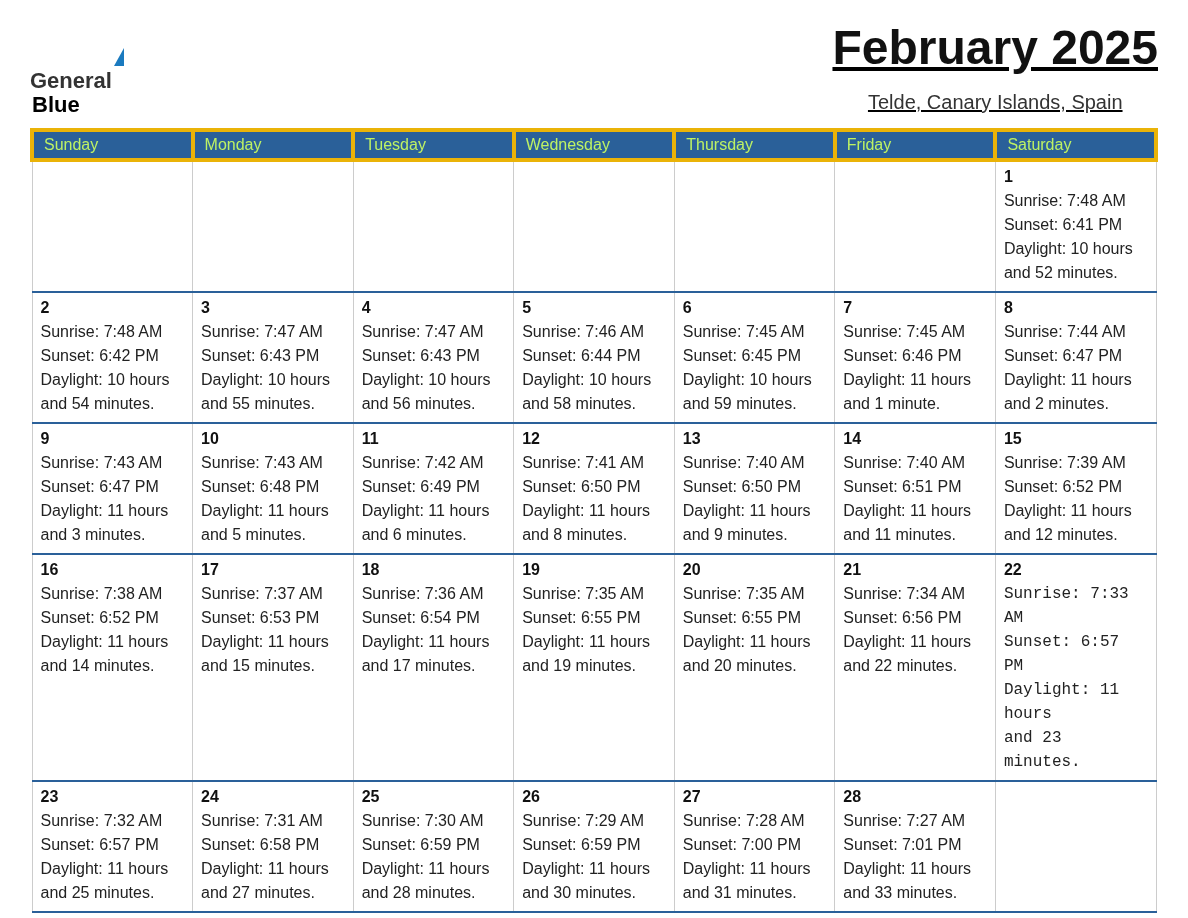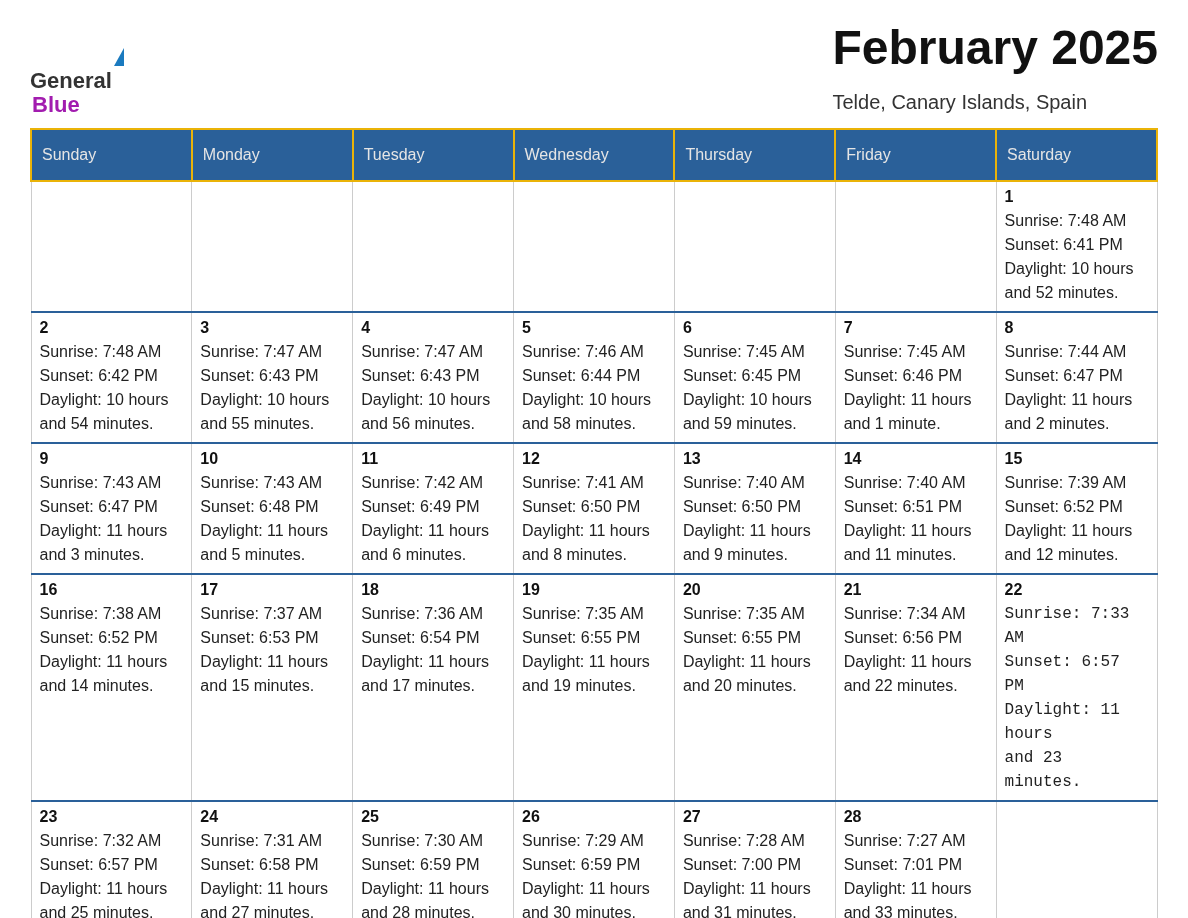--- a/index.html
+++ b/index.html
@@ -36,51 +36,52 @@
       width: 0;
       height: 0;
       border-left: 10px solid transparent;
       border-bottom: 18px solid #1a7abf;
       margin-left: 2px;
       margin-bottom: 0px;
     }
     .logo-blue {
       font-size: 22px;
       font-weight: bold;
-      color: #a21caf;
+      color: #000000;
       font-family: Arial, sans-serif;
       margin-top: -2px;
       padding-left: 2px;
     }
     .title-block {
-      text-align: left;
+      text-align: center;
+      text-decoration: underline;
     }
     .calendar-title {
       font-size: 48px;
       font-weight: bold;
       color: #111;
     }
     .location {
       font-size: 20px;
       color: #333;
       margin-top: 16px;
     }
     .calendar {
       width: 100%;
       border-collapse: collapse;
       margin-top: 10px;
     }
     .calendar th {
       background-color: #2a6099;
-      color: #e5e5e5;
+      color: #bef264;
       text-align: left;
-      padding: 16px 10px;
+      padding: 4px 10px;
       font-size: 16px;
       font-weight: normal;
-      border: 2px solid #eab308;
+      border: 4px solid #eab308;
     }
     .calendar td {
       vertical-align: top;
       border: 1px solid #ccc;
       padding: 6px 8px;
       width: calc(100% / 7);
       min-height: 110px;
       font-size: 12.5px;
       color: #222;
     }

